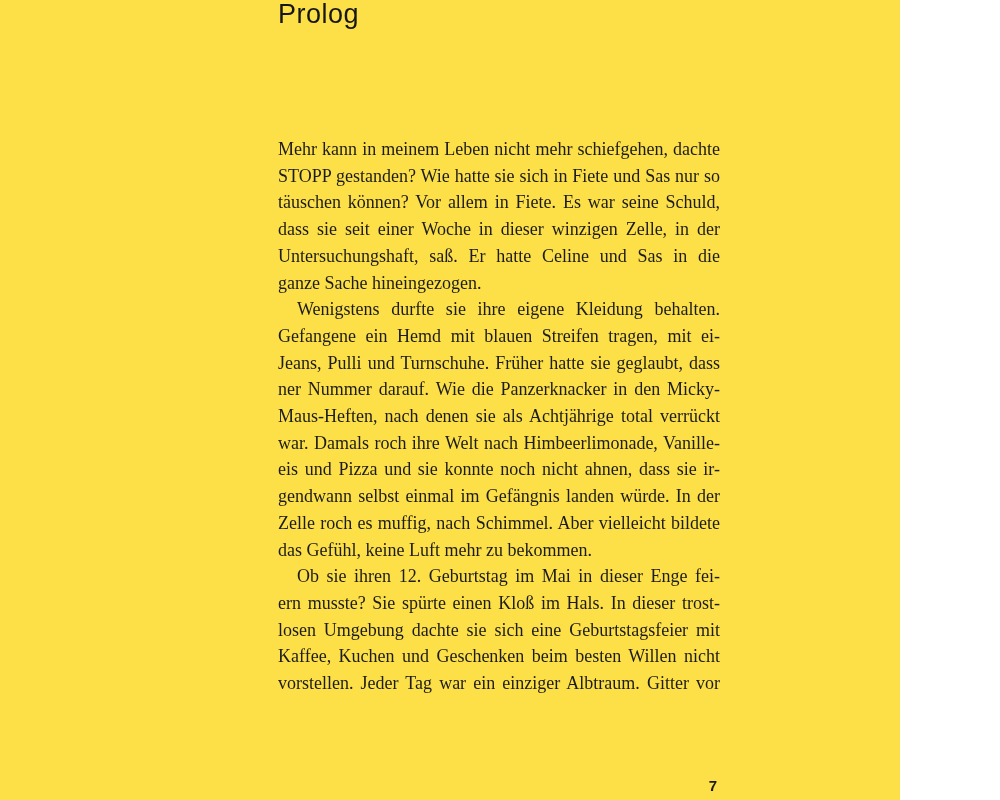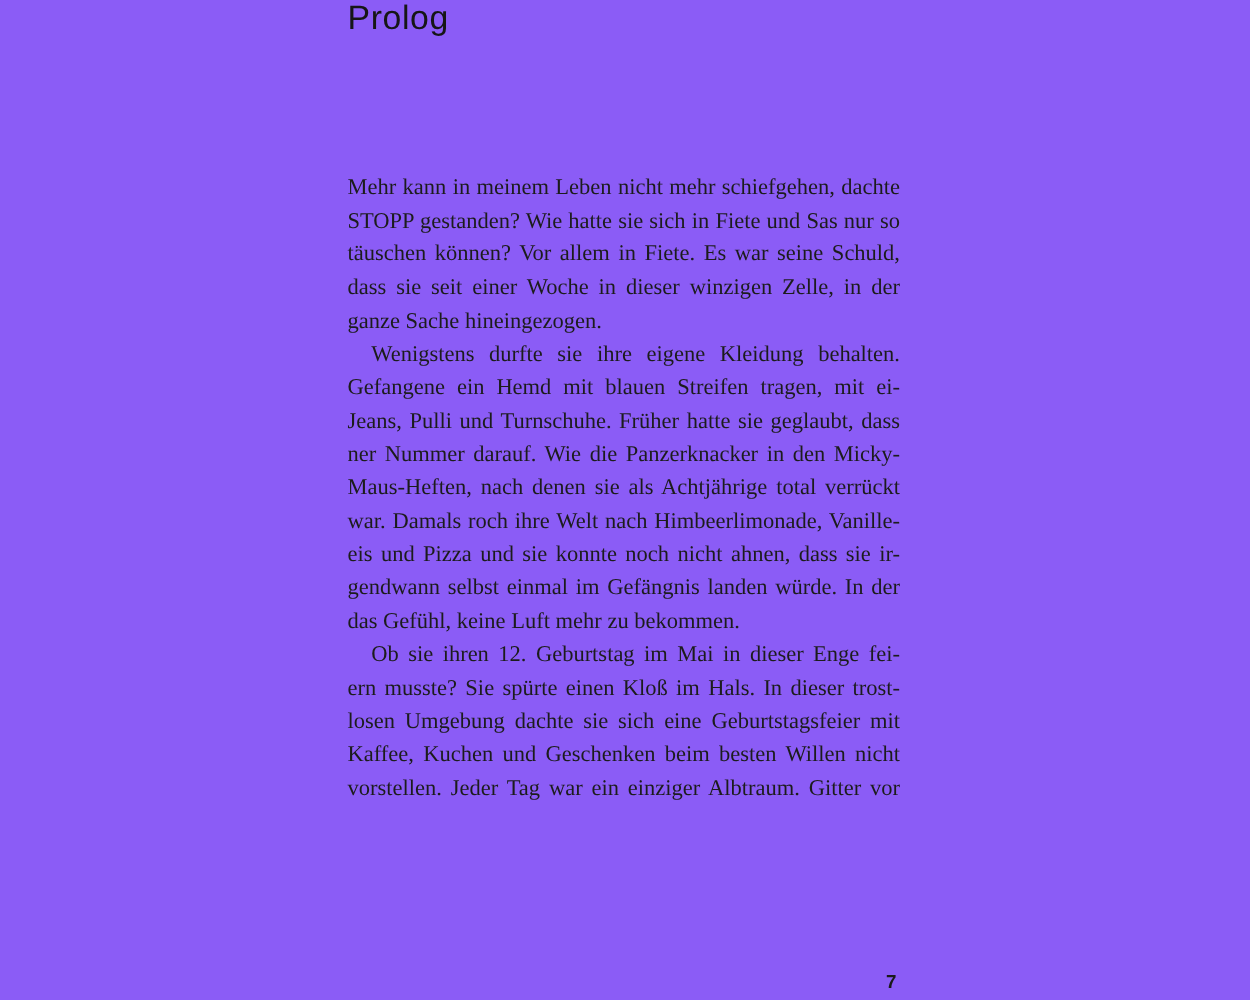--- a/index.html
+++ b/index.html
@@ -2,23 +2,23 @@
 <html><head>
 <meta charset="utf-8">
 <style>
   html, body {
     margin: 0;
     padding: 0;
     background: #ffffff;
   }
   .page {
     position: relative;
-    width: 1000px;
+    width: 900px;
     height: 800px;
-    background: #8b5cf6;
+    background: #fde047;
     overflow: hidden;
   }
   .chapter-heading {
     position: absolute;
     left: 278px;
     top: -2px;
     margin: 0;
     font-family: "Liberation Sans", "DejaVu Sans", sans-serif;
     font-weight: normal;
     font-size: 27px;
@@ -63,29 +63,31 @@
 <body>
 
 <div class="page">
   <h1 class="chapter-heading">Prolog</h1>
 
   <main class="body-text">
       <div class="text-line">Mehr kann in meinem Leben nicht mehr schiefgehen, dachte</div>
       <div class="text-line">STOPP gestanden? Wie hatte sie sich in Fiete und Sas nur so</div>
       <div class="text-line">täuschen können? Vor allem in Fiete. Es war seine Schuld,</div>
       <div class="text-line">dass sie seit einer Woche in dieser winzigen Zelle, in der</div>
+      <div class="text-line">Untersuchungshaft, saß. Er hatte Celine und Sas in die</div>
       <div class="text-line no-justify">ganze Sache hineingezogen.</div>
       <div class="text-line indent">Wenigstens durfte sie ihre eigene Kleidung behalten.</div>
       <div class="text-line">Gefangene ein Hemd mit blauen Streifen tragen, mit ei-</div>
       <div class="text-line">Jeans, Pulli und Turnschuhe. Früher hatte sie geglaubt, dass</div>
       <div class="text-line">ner Nummer darauf. Wie die Panzerknacker in den Micky-</div>
       <div class="text-line">Maus-Heften, nach denen sie als Achtjährige total verrückt</div>
       <div class="text-line">war. Damals roch ihre Welt nach Himbeerlimonade, Vanille-</div>
       <div class="text-line">eis und Pizza und sie konnte noch nicht ahnen, dass sie ir-</div>
       <div class="text-line">gendwann selbst einmal im Gefängnis landen würde. In der</div>
+      <div class="text-line">Zelle roch es muffig, nach Schimmel. Aber vielleicht bildete</div>
       <div class="text-line no-justify">das Gefühl, keine Luft mehr zu bekommen.</div>
       <div class="text-line indent">Ob sie ihren 12. Geburtstag im Mai in dieser Enge fei-</div>
       <div class="text-line">ern musste? Sie spürte einen Kloß im Hals. In dieser trost-</div>
       <div class="text-line">losen Umgebung dachte sie sich eine Geburtstagsfeier mit</div>
       <div class="text-line">Kaffee, Kuchen und Geschenken beim besten Willen nicht</div>
       <div class="text-line">vorstellen. Jeder Tag war ein einziger Albtraum. Gitter vor</div>
     </main>
 
   <footer class="page-number">7</footer>
 </div>

